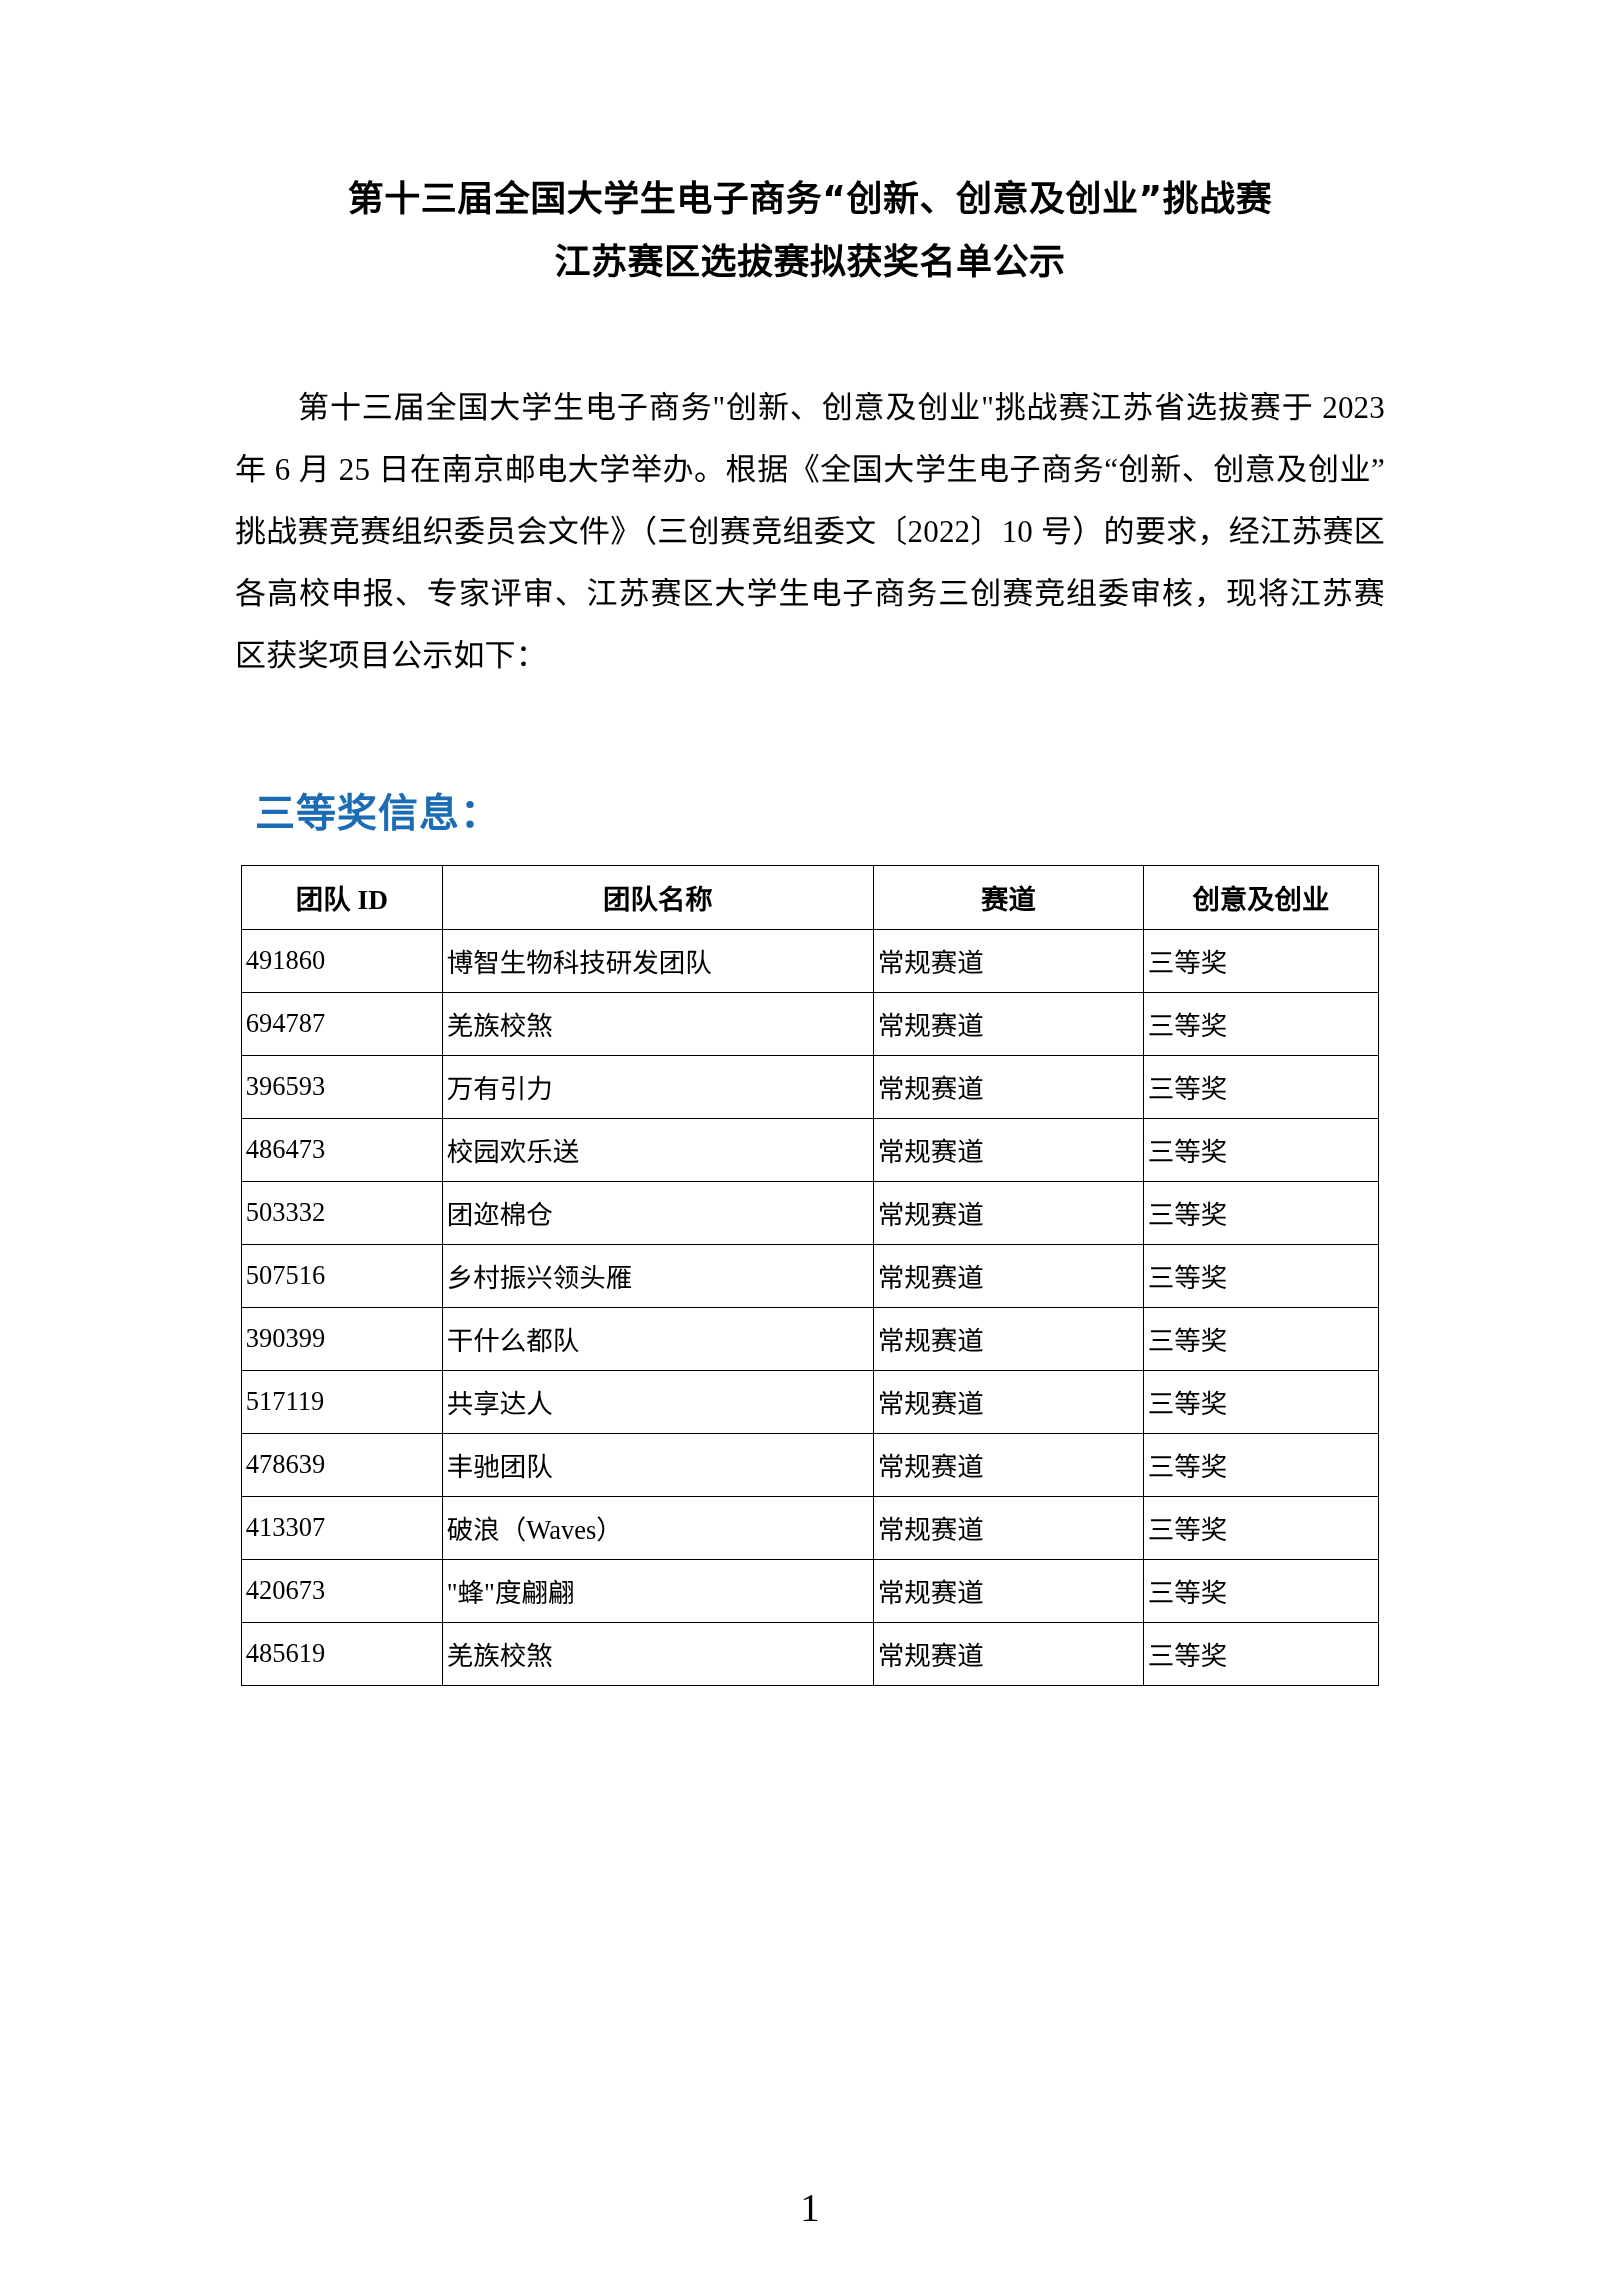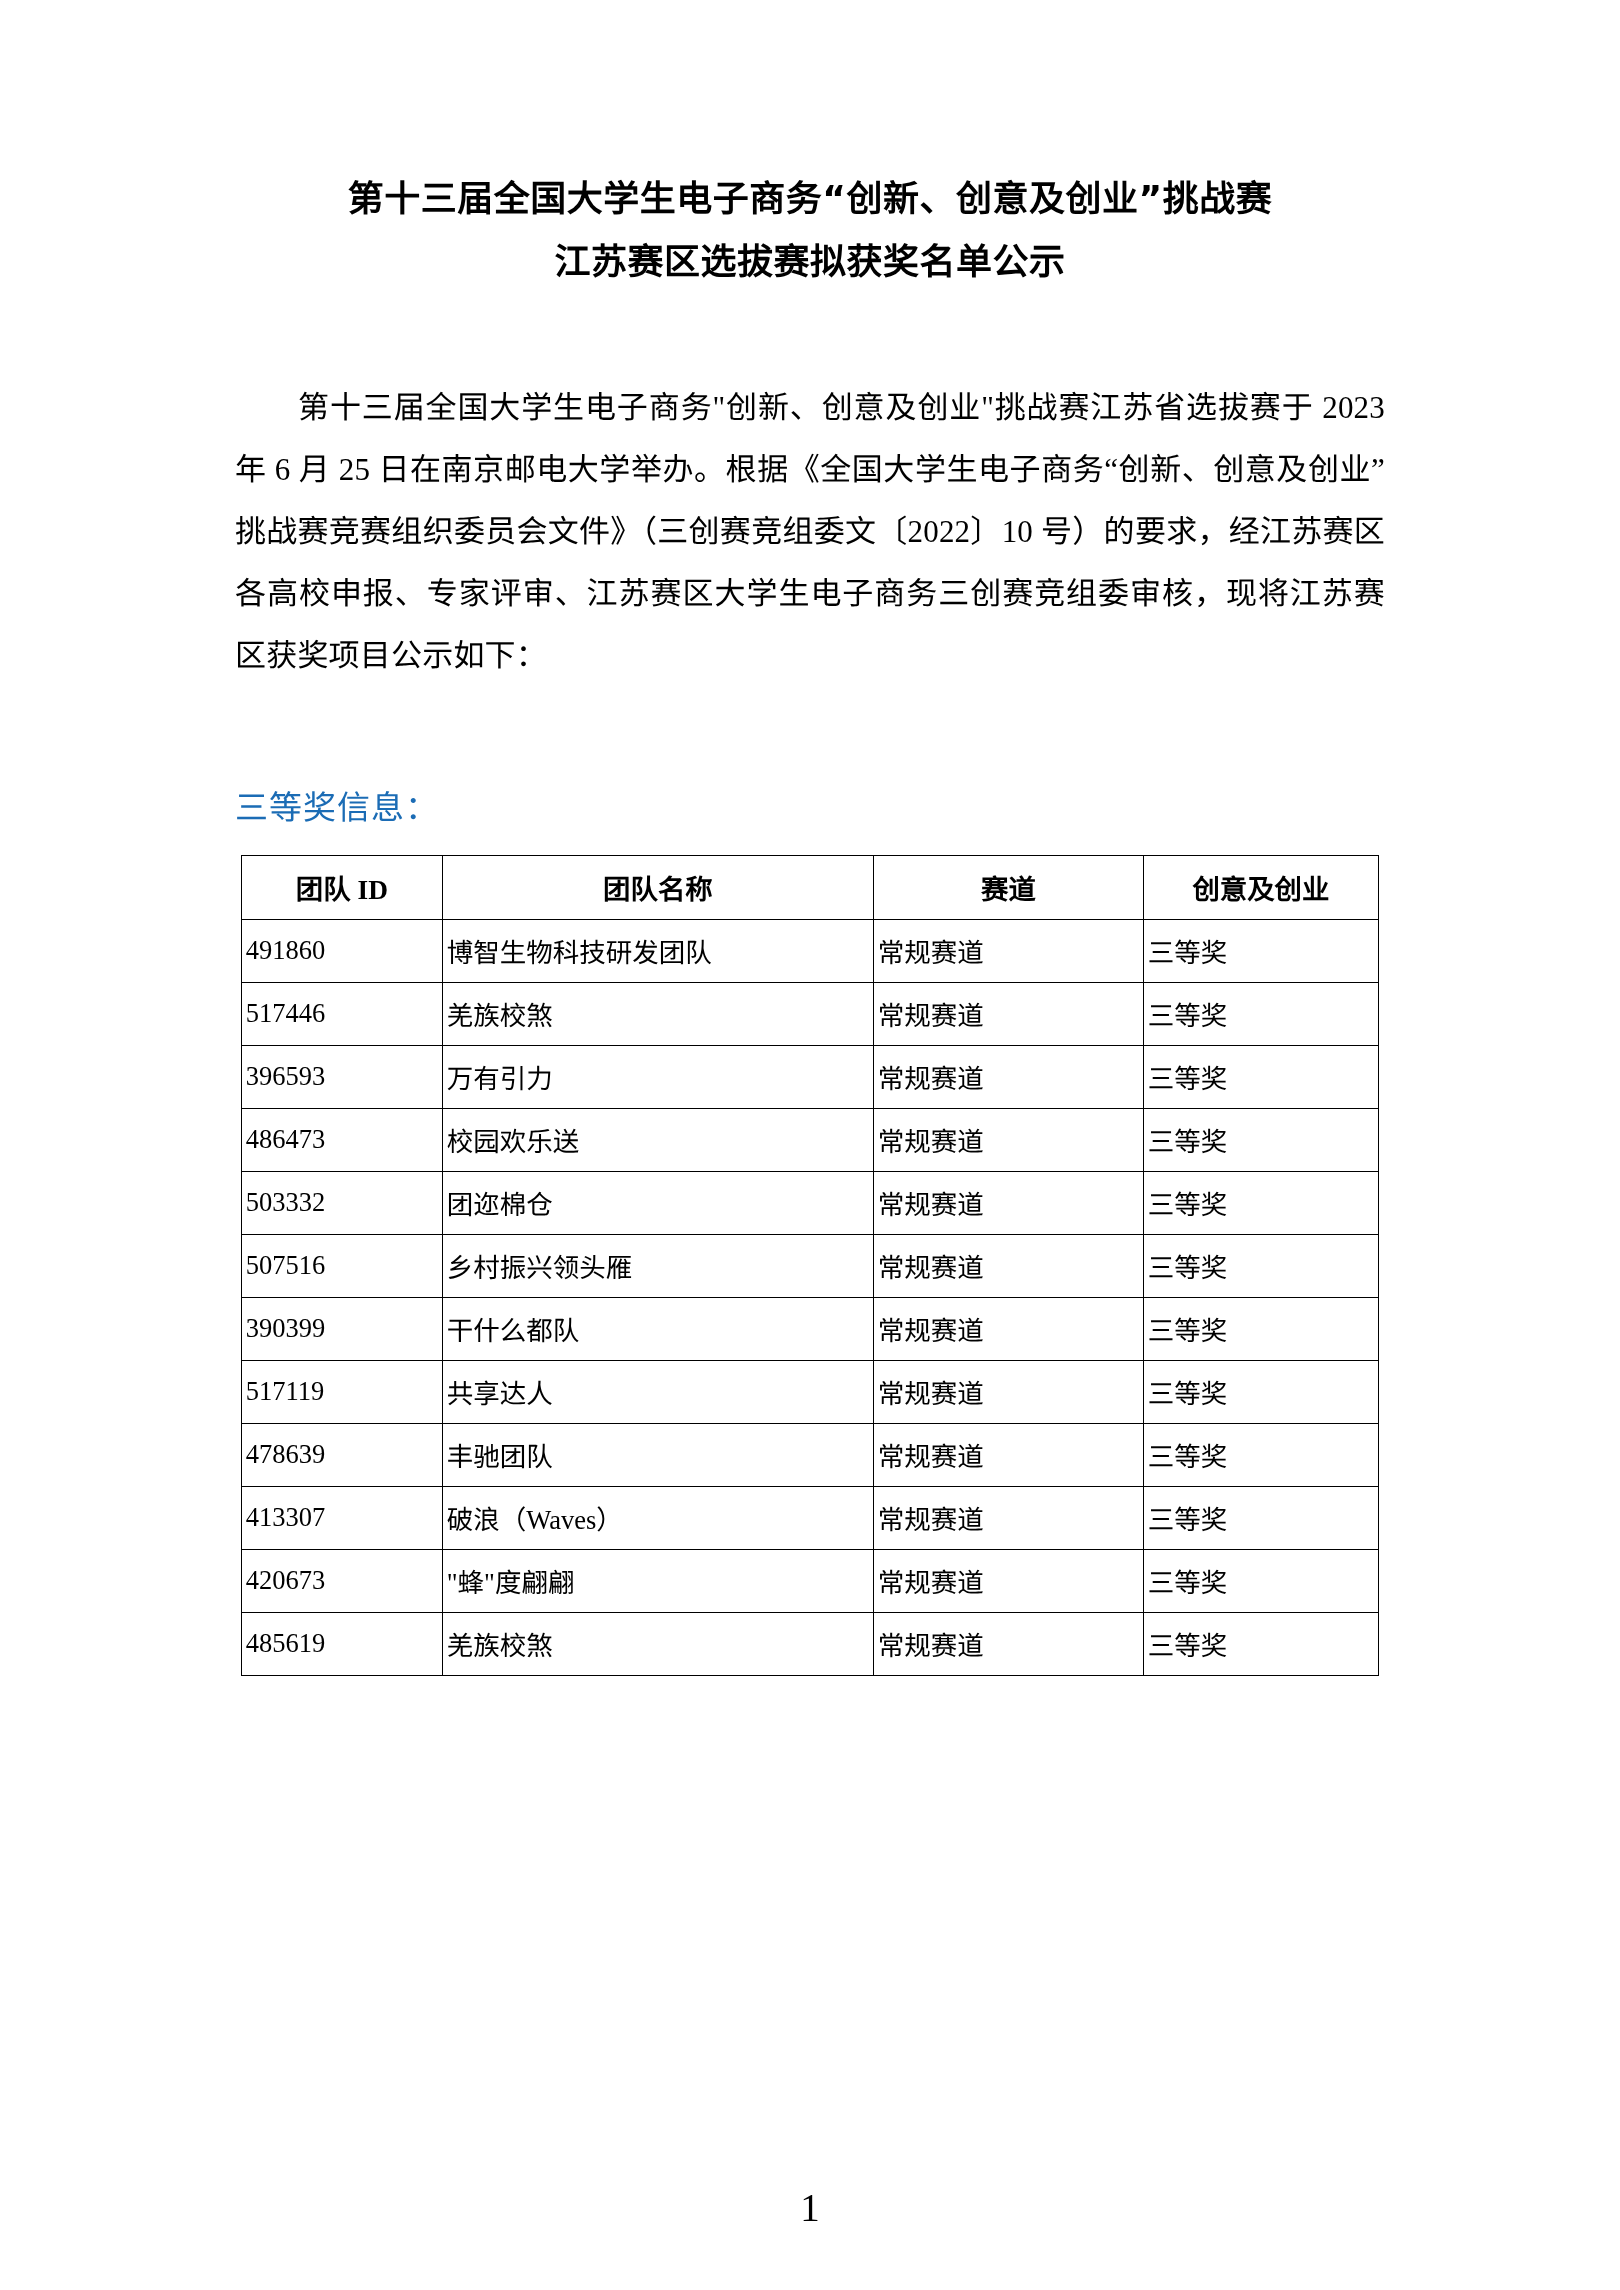--- a/index.html
+++ b/index.html
@@ -43,24 +43,25 @@
     line-height: 2.0;
     text-align: justify;
     text-justify: inter-ideograph;
     text-indent: 63px;
     letter-spacing: 0.2px;
   }
   .section-heading {
     margin-top: 94px;
     margin-bottom: 25.5px;
     font-family: "DejaVu Sans", "Liberation Sans", sans-serif;
-    font-weight: normal;
-    font-size: 33px;
+    font-weight: bold;
+    font-size: 40px;
     color: #1b6cb5;
     letter-spacing: 1px;
+    margin-left: 20px;
   }
   table.award-table {
     border-collapse: collapse;
     width: 1137px;
     margin-left: 5.9px;
     table-layout: fixed;
   }
   table.award-table th,
   table.award-table td {
     border: 1.5px solid #000000;
@@ -119,21 +120,21 @@
       </tr>
     </thead>
     <tbody>
       <tr>
         <td>491860</td>
         <td>博智生物科技研发团队</td>
         <td>常规赛道</td>
         <td>三等奖</td>
       </tr>
       <tr>
-        <td>517446</td>
+        <td>694787</td>
         <td>羌族校煞</td>
         <td>常规赛道</td>
         <td>三等奖</td>
       </tr>
       <tr>
         <td>396593</td>
         <td>万有引力</td>
         <td>常规赛道</td>
         <td>三等奖</td>
       </tr>

